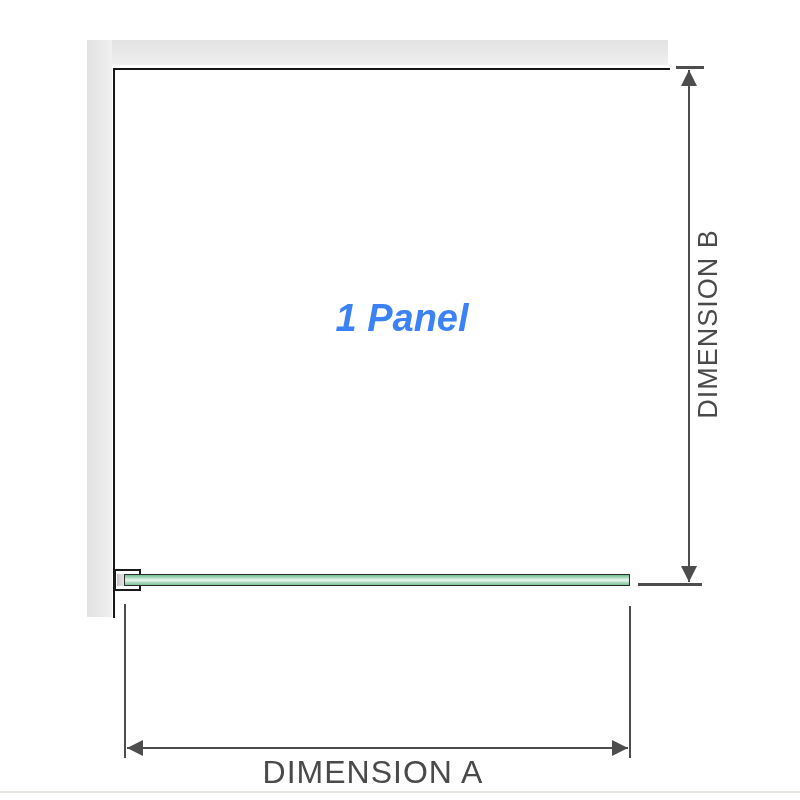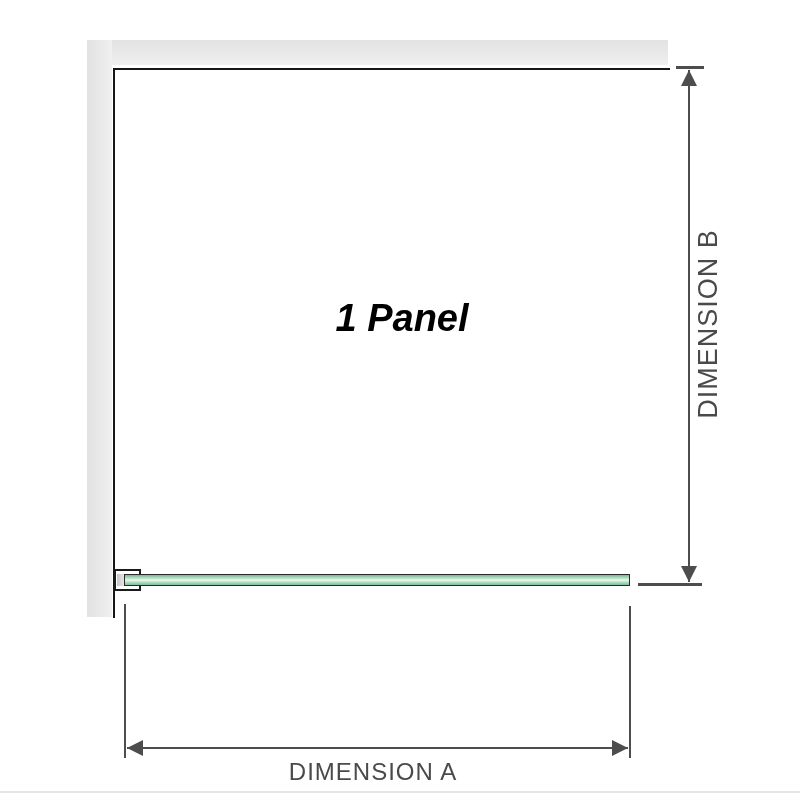--- a/index.html
+++ b/index.html
@@ -42,21 +42,21 @@
     background: #161616;
   }
   
   .panel-label {
     position: absolute;
     left: 402px; top: 318px;
     transform: translate(-50%, -50%);
     font-size: 38px;
     font-weight: bold;
     font-style: italic;
-    color: #000000;
+    color: #3b82f6;
     white-space: nowrap;
     letter-spacing: 0px;
   }
   
   .bracket {
     position: absolute;
     left: 114px; top: 569px;
     width: 23px; height: 18px;
     border: 2.5px solid #1a1a1a;
     background: #ffffff;
@@ -113,21 +113,21 @@
   .dim-label {
     position: absolute;
     color: #4a4a4a;
     font-weight: 300;
     letter-spacing: 1px;
     white-space: nowrap;
   }
   .dim-label-a {
     left: 373px; top: 772px;
     transform: translate(-50%, -50%);
-    font-size: 24px;
+    font-size: 32px;
   }
   .dim-label-b {
     left: 708px; top: 324px;
     transform: translate(-50%, -50%) rotate(-90deg);
     font-size: 27px;
   }
   
   .bottom-rule {
     position: absolute;
     left: 0; top: 791px;

